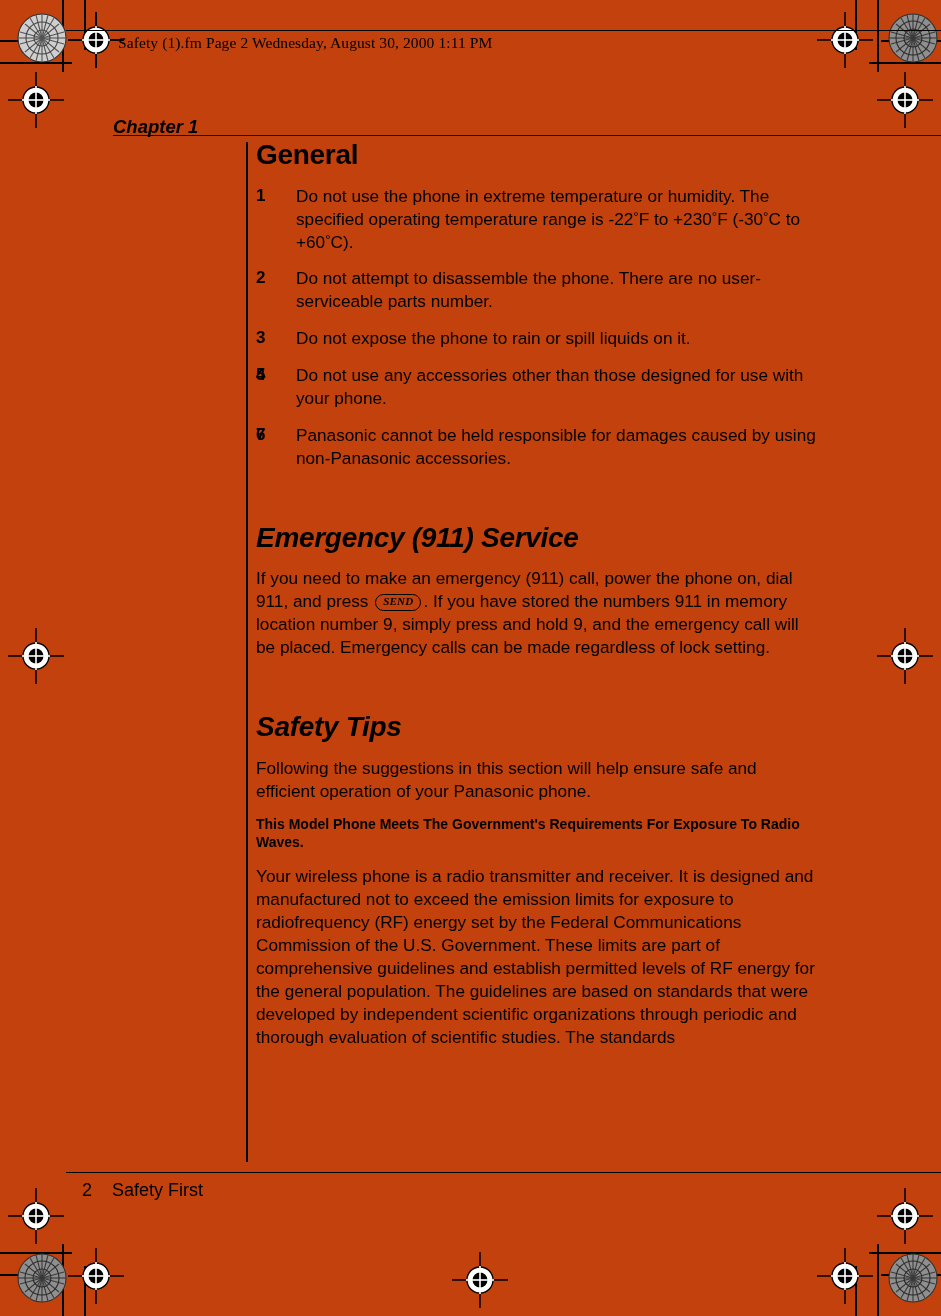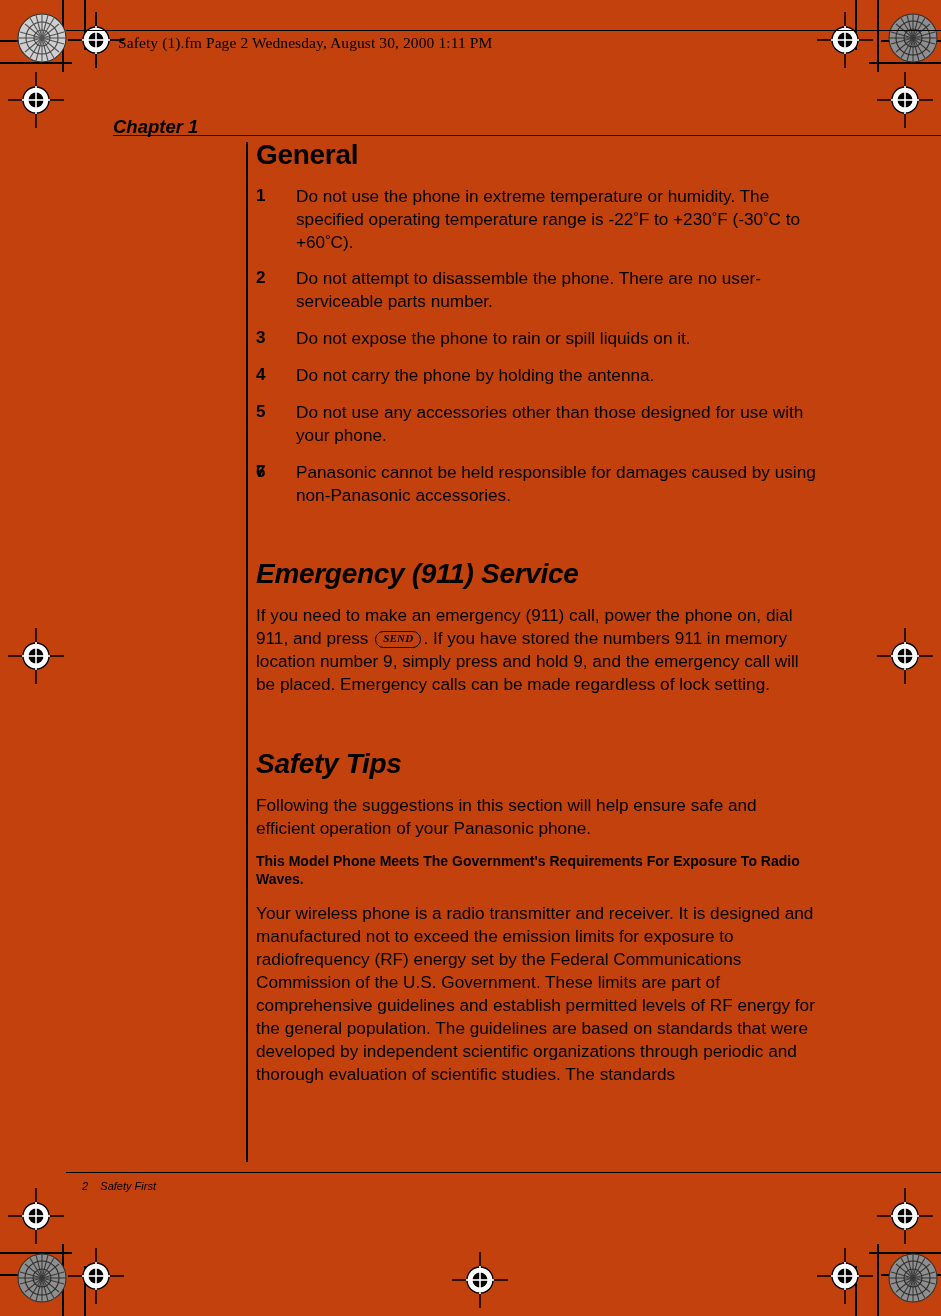--- a/index.html
+++ b/index.html
@@ -154,23 +154,22 @@
     top: -2px;
     margin: 0 2px;
     font-family: "Liberation Serif", serif;
   }
 
   
   .footer {
     position: absolute;
     left: 82px;
     top: 1180px;
-    font-size: 11px;
+    font-size: 18px;
     white-space: pre;
-    font-style: italic;
   }
   .footer-rule {
     position: absolute;
     left: 66px;
     top: 1172px;
     width: 875px;
     height: 1px;
     background: #000;
   }
 </style>
@@ -466,21 +465,21 @@
       <li>
         <span class="num">1</span><span>Do not use the phone in extreme temperature or humidity. The specified operating temperature range is -22</span><span class="deg">°</span><span>F to +230</span><span class="deg">°</span><span>F (-30</span><span class="deg">°</span><span>C to +60</span><span class="deg">°</span><span>C).</span>
       </li>
       <li>
         <span class="num">2</span><span>Do not attempt to disassemble the phone. There are no user-serviceable parts number.</span>
       </li>
       <li>
         <span class="num">3</span><span>Do not expose the phone to rain or spill liquids on it.</span>
       </li>
       <li>
-        <span class="num">4</span><span>Do not carry the phone by holding the antenna.</span>
+        <span class="num">4</span>
       </li>
       <li>
         <span class="num">5</span><span>Do not use any accessories other than those designed for use with your phone.</span>
       </li>
       <li>
         <span class="num">6</span>
       </li>
       <li>
         <span class="num">7</span><span>Panasonic cannot be held responsible for damages caused by using non-Panasonic accessories.</span>
       </li>

